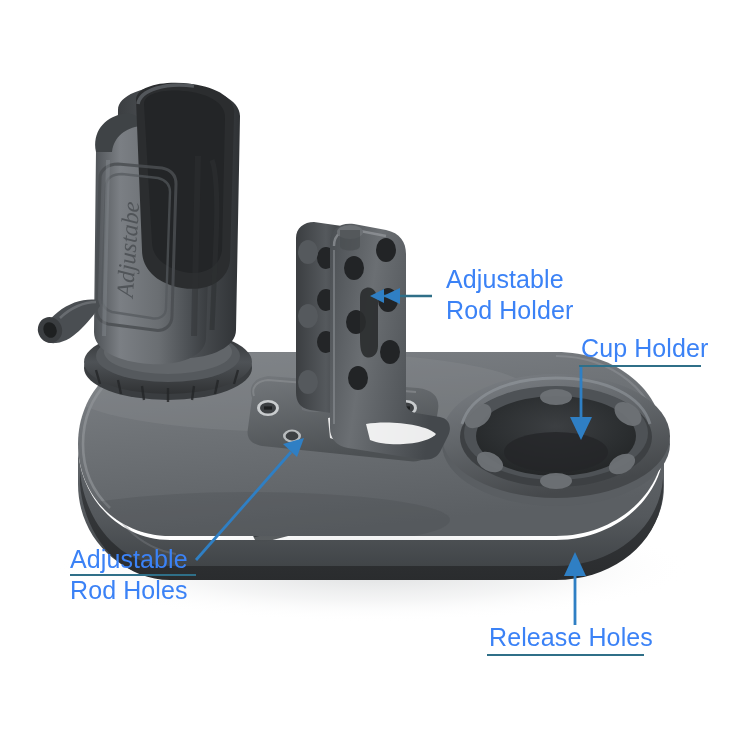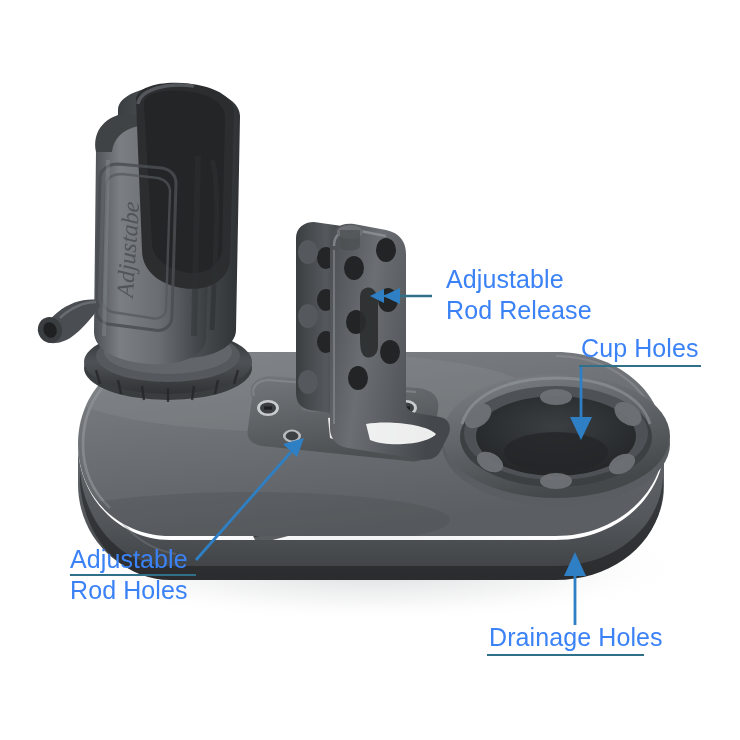--- a/index.html
+++ b/index.html
@@ -331,32 +331,32 @@
     </g>
 
     <g>
       <line x1="575" y1="625" x2="575" y2="572" stroke="#2f7fc4" stroke-width="2.8"></line>
       <path d="M575,552 L564,576 L586,576 Z" fill="#2f7fc4"></path>
     </g>
   </svg>
 
   <div class="callout" style="left:446px; top:264px;">
     <span class="ln">Adjustable</span>
-    <span class="ln">Rod Release</span>
+    <span class="ln">Rod Holder</span>
   </div>
 
   <div class="callout" style="left:581px; top:333px;">
-    <span class="ln">Cup Holes</span>
+    <span class="ln">Cup Holder</span>
   </div>
   <div class="rule" style="left:579px; top:365px; width:122px;"></div>
 
   <div class="callout" style="left:70px; top:544px;">
     <span class="ln">Adjustable</span>
     <span class="ln">Rod Holes</span>
   </div>
   <div class="rule" style="left:70px; top:574px; width:126px;"></div>
 
   <div class="callout" style="left:489px; top:622px;">
-    <span class="ln">Drainage Holes</span>
+    <span class="ln">Release Holes</span>
   </div>
   <div class="rule" style="left:487px; top:654px; width:157px;"></div>
 
 </div>
 
 </body></html>

